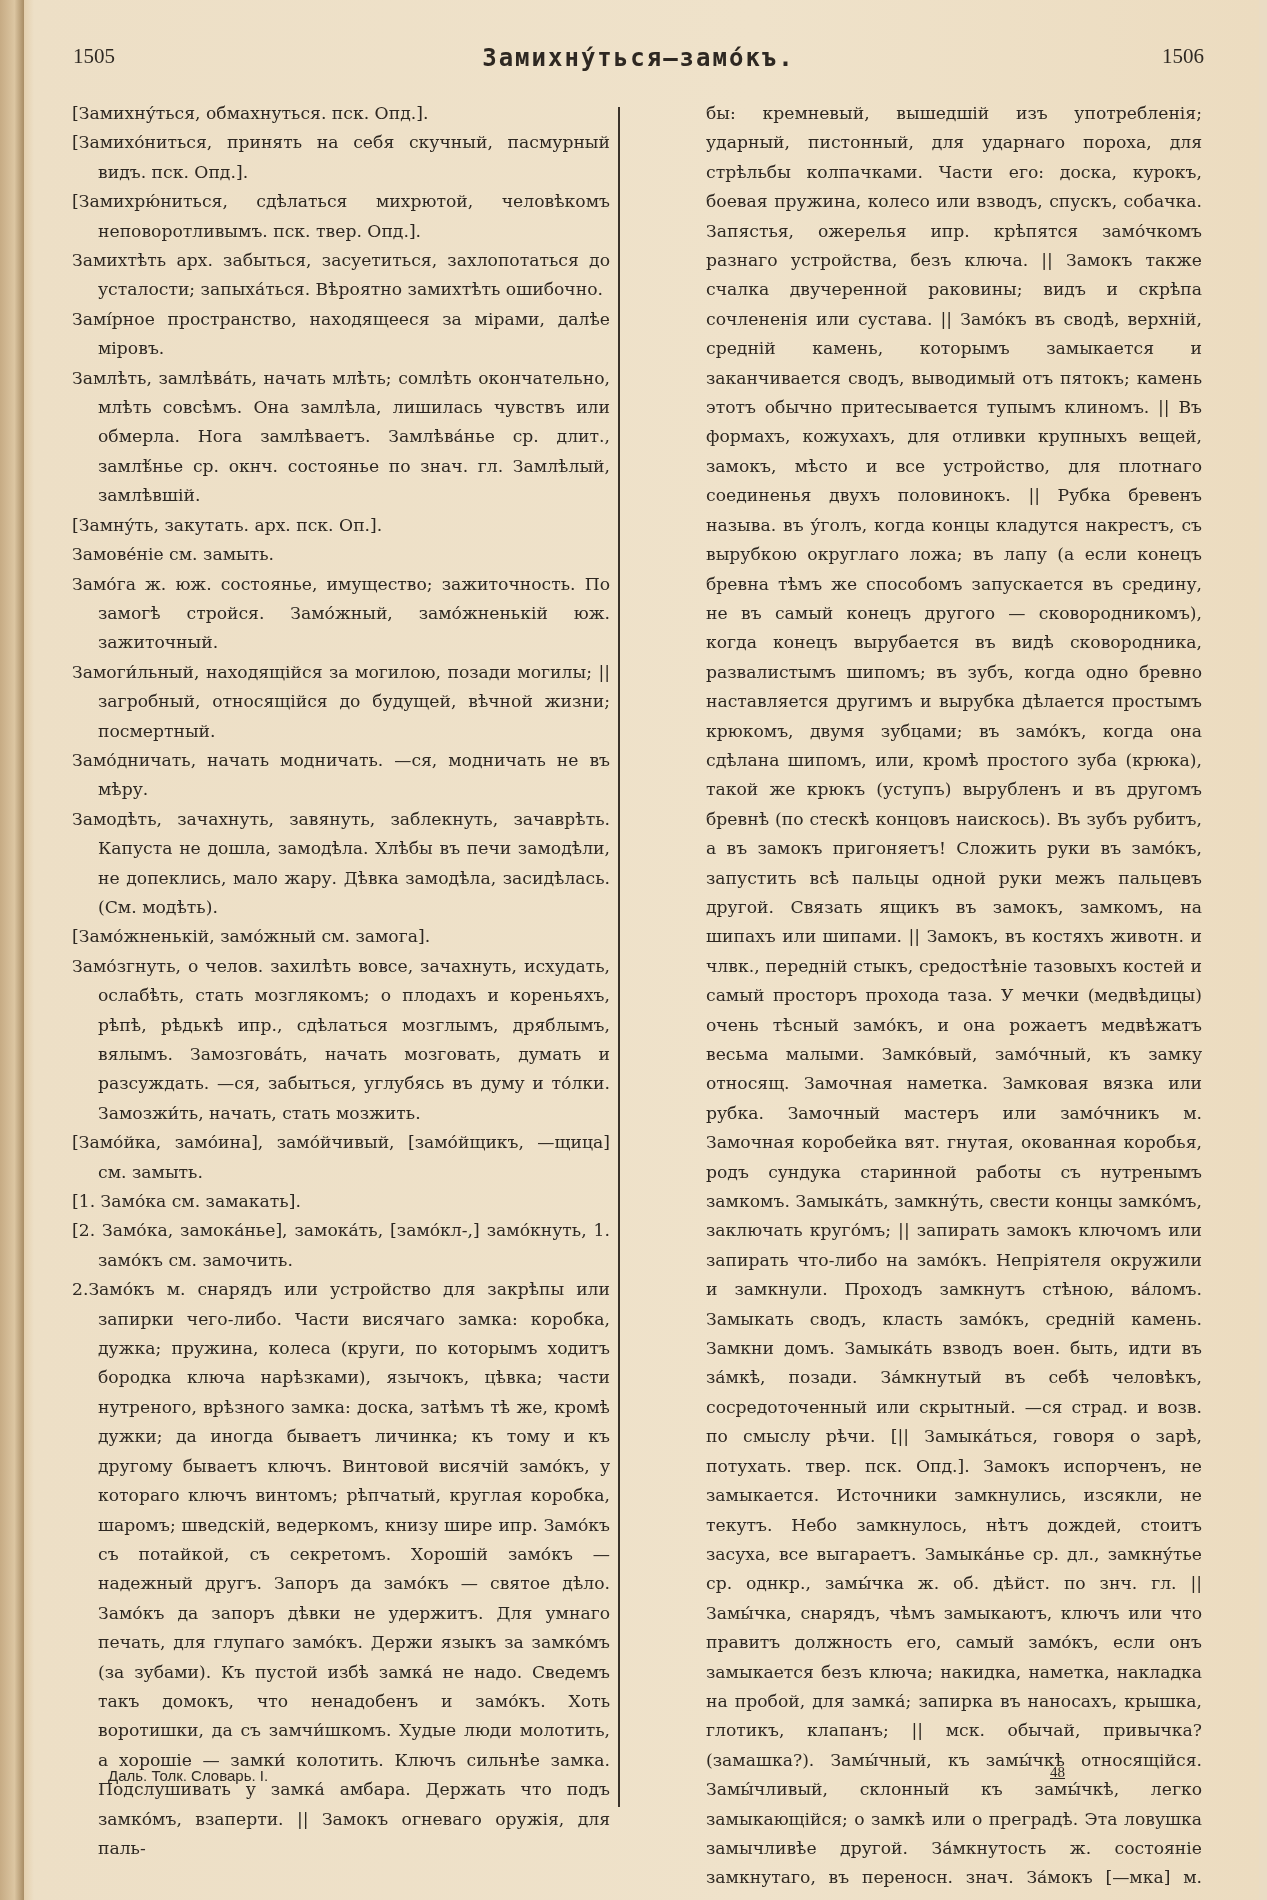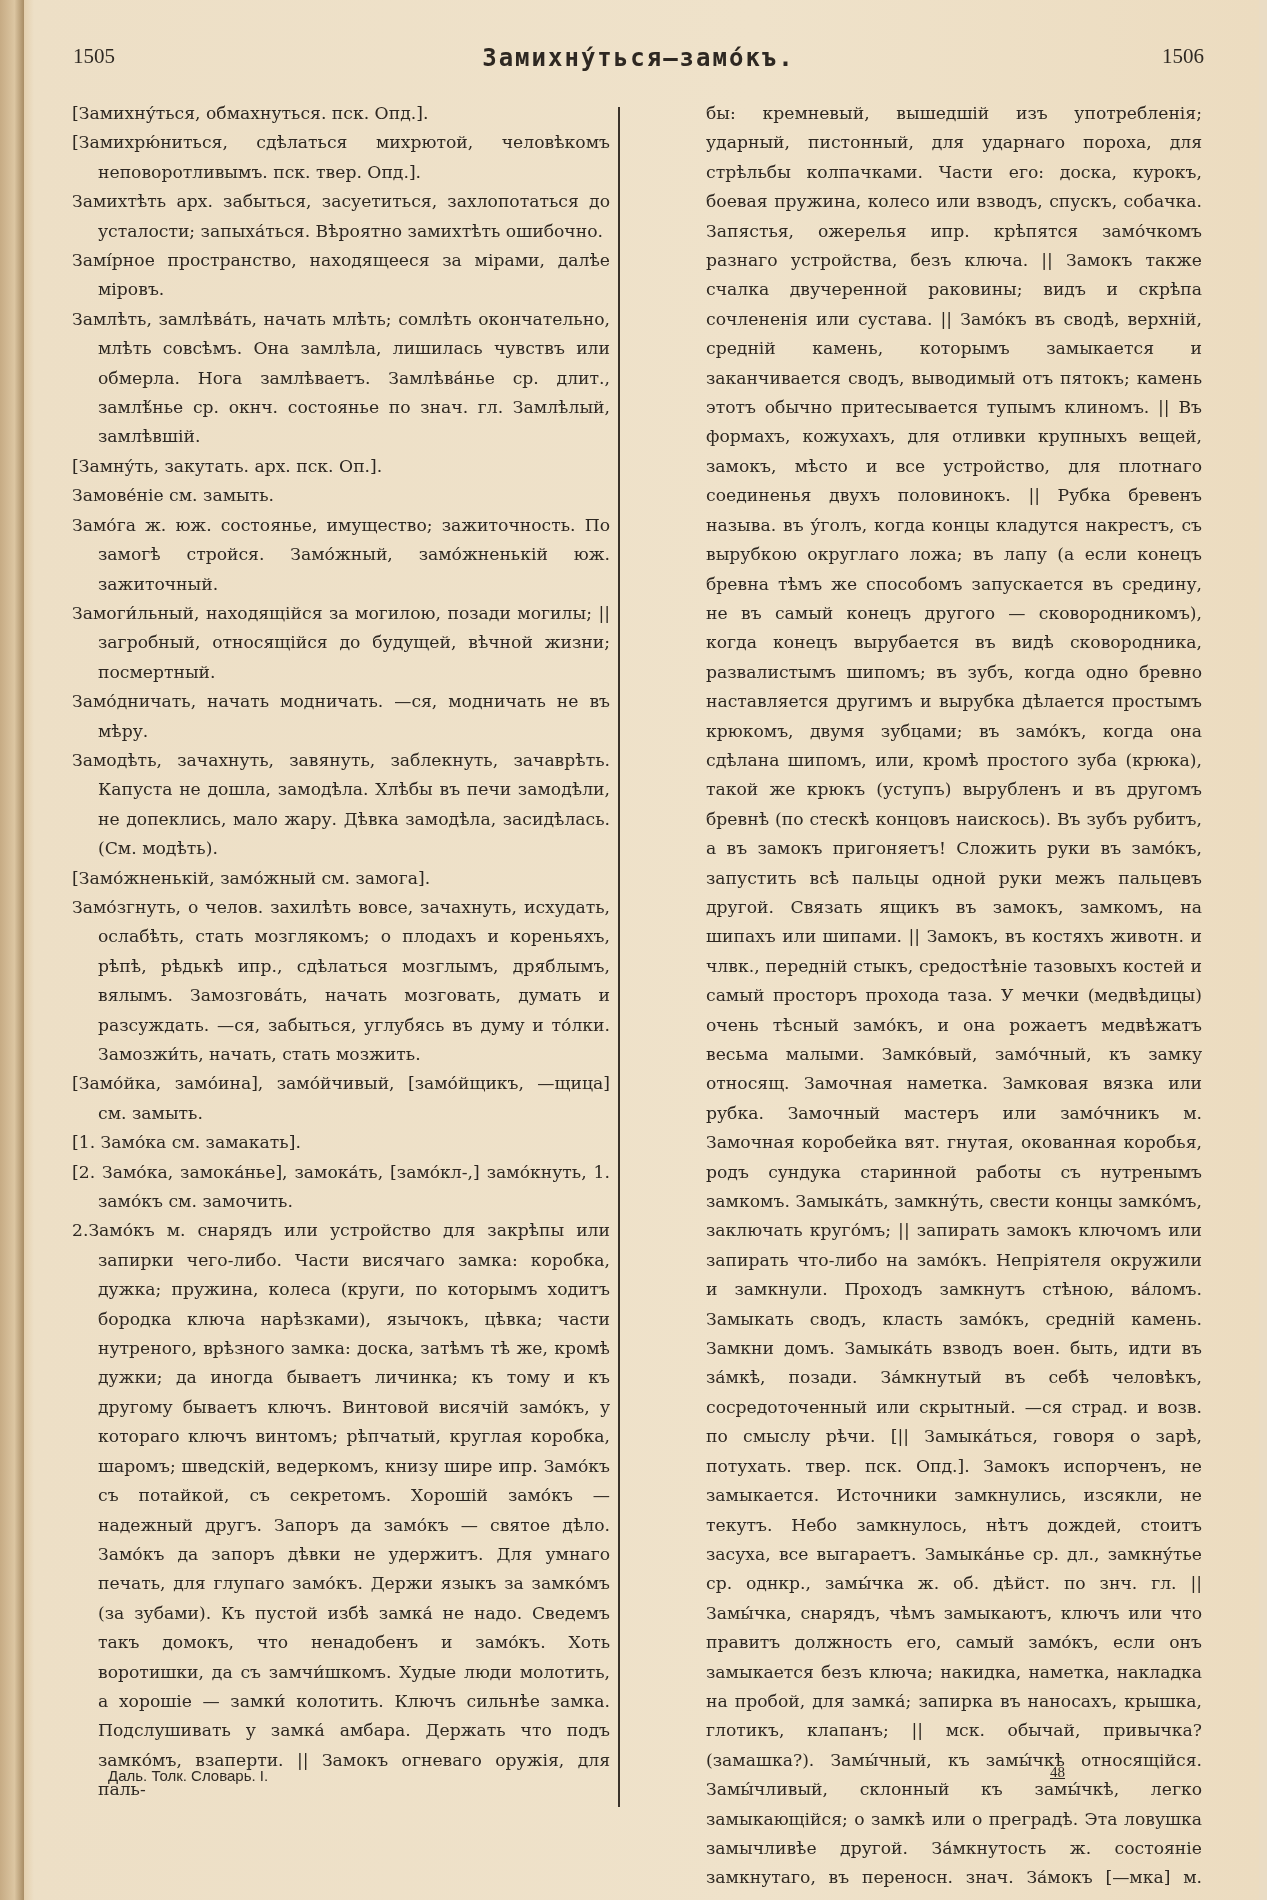--- a/index.html
+++ b/index.html
@@ -26,20 +26,21 @@
   <div class="edge"></div>
 
   <div class="header">
     <span class="pnum-left">1505</span>
     <span class="running">Замихну́ться—замо́къ.</span>
     <span class="pnum-right">1506</span>
   </div>
 
   <div class="col col-left">
     <p class="entry">[Замихну́ться, обмахнуться. пск. Опд.].</p>
+    <p class="entry">[Замихо́ниться, принять на себя скучный, пасмурный видъ. пск. Опд.].</p>
     <p class="entry">[Замихрю́ниться, сдѣлаться михрютой, человѣкомъ неповоротливымъ. пск. твер. Опд.].</p>
     <p class="entry">Замихтѣть арх. забыться, засуетиться, захлопотаться до усталости; запыха́ться. Вѣроятно замихтѣть ошибочно.</p>
     <p class="entry">Замі́рное пространство, находящееся за мірами, далѣе міровъ.</p>
     <p class="entry">Замлѣть, замлѣва́ть, начать млѣть; сомлѣть окончательно, млѣть совсѣмъ. Она замлѣла, лишилась чувствъ или обмерла. Нога замлѣваетъ. Замлѣва́нье ср. длит., замлѣ́нье ср. окнч. состоянье по знач. гл. Замлѣлый, замлѣвшій.</p>
     <p class="entry">[Замну́ть, закутать. арх. пск. Оп.].</p>
     <p class="entry">Замове́ніе см. замыть.</p>
     <p class="entry">Замо́га ж. юж. состоянье, имущество; зажиточность. По замогѣ стройся. Замо́жный, замо́жненькій юж. зажиточный.</p>
     <p class="entry">Замоги́льный, находящійся за могилою, позади могилы; || загробный, относящійся до будущей, вѣчной жизни; посмертный.</p>
     <p class="entry">Замо́дничать, начать модничать. —ся, модничать не въ мѣру.</p>
     <p class="entry">Замодѣть, зачахнуть, завянуть, заблекнуть, зачаврѣть. Капуста не дошла, замодѣла. Хлѣбы въ печи замодѣли, не допеклись, мало жару. Дѣвка замодѣла, засидѣлась. (См. модѣть).</p>

